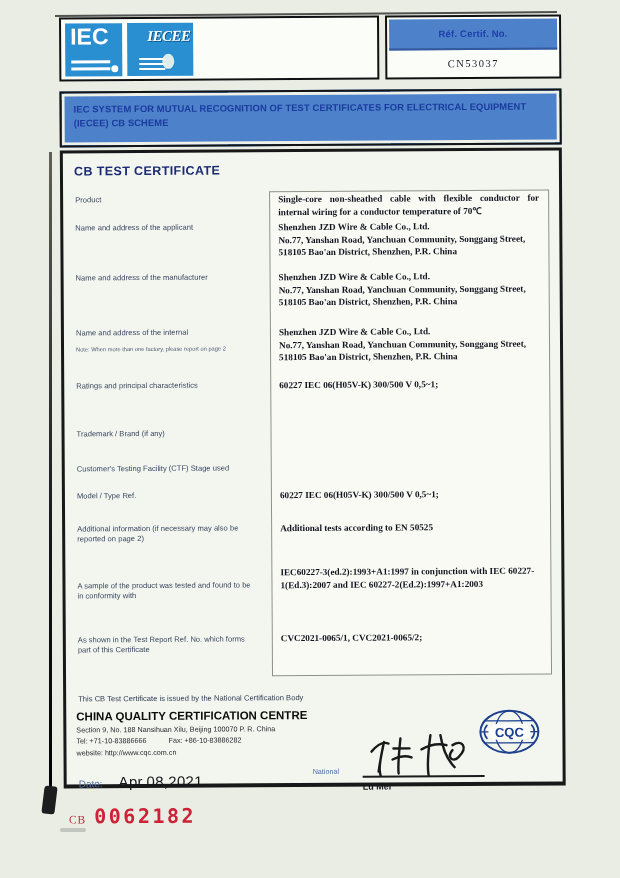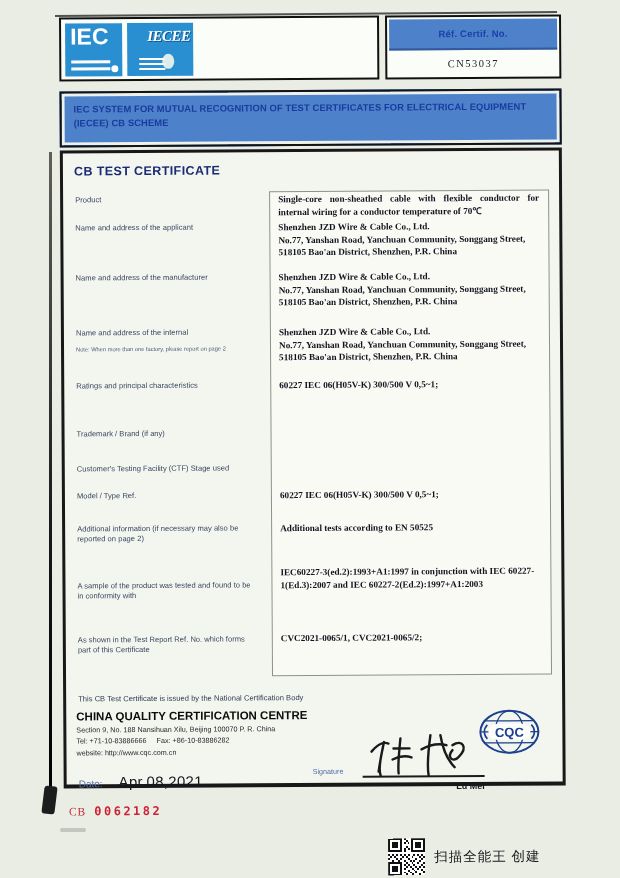--- a/index.html
+++ b/index.html
@@ -50,38 +50,38 @@
   .r5{height:35px}.r6{height:27px}.r7{height:33px}.r8{height:44px}.r9{height:66px}.r10{height:47px}
   .r0 .value{text-align:justify;}
   .r9 .label{padding-top:17px;}
   .r10 .label{padding-top:5px;}
 
   .issued{margin-top:17px;font-size:7.6px;color:#2c3850;padding-left:2px;}
 
   .footer{position:relative;margin-top:7px;height:86px;}
   .org-name{font-size:11.5px;font-weight:bold;color:#0c0c0c;}
   .org-line{font-size:7.2px;color:#1f2228;margin-top:2.5px;}
-  .tel-fax span + span{margin-left:8px;}
+  .tel-fax span + span{margin-left:20px;}
   .date-row{position:absolute;left:2px;bottom:6px;display:flex;align-items:baseline;gap:16px;}
   .date-label{font-size:10px;color:#5874a8;}
   .date-value{font-size:15px;font-weight:normal;color:#15181d;letter-spacing:.3px;}
 
   .sig-area{position:absolute;left:236px;top:20px;width:195px;height:64px;}
   .sig-label{position:absolute;left:0;bottom:17px;font-size:7.2px;color:#4e6ba6;}
   .sig-art{position:absolute;left:52px;bottom:13px;}
   .sig-line{position:absolute;left:50px;bottom:15px;width:122px;border-top:2px solid #1b1b1b;}
-  .sig-name{position:absolute;left:50px;bottom:1px;width:122px;text-align:right;font-size:9px;font-weight:bold;color:#15181d;}
+  .sig-name{position:absolute;left:50px;bottom:1px;width:122px;text-align:left;font-size:9px;font-weight:bold;color:#15181d;}
 
   .cqc{position:absolute;right:10px;top:0;}
 
   
   .bottom-strip{position:relative;height:92px;margin-top:14px;}
   .cb-number{position:absolute;left:5px;top:2px;display:flex;align-items:baseline;gap:8px;}
   .cb-prefix{font-family:Liberation Serif, serif;font-size:11.5px;color:#c23040;letter-spacing:1px;}
-  .cb-digits{font-family:"DejaVu Sans Mono",monospace;font-size:12px;font-weight:bold;color:#cd2136;letter-spacing:2.5px;}
+  .cb-digits{font-family:"DejaVu Sans Mono",monospace;font-size:20px;font-weight:bold;color:#cd2136;letter-spacing:2.5px;}
   .scanner{position:absolute;left:324px;top:38px;display:flex;align-items:center;gap:9px;}
   .scanner-text{font-size:13.5px;color:#17181a;letter-spacing:1px;white-space:nowrap;}
 </style>
 </head>
 <body>
 
 <div class="edge-top"></div>
 <div class="edge-left"></div>
 <div class="edge-blob"></div>
 <div class="smudge"></div>
@@ -194,21 +194,21 @@
             <path d="M7 24 C13 17 19 14 24 16"></path>
             <path d="M29 21 H45"></path>
             <path d="M36 11 C35 22 33 36 34 46"></path>
             <path d="M28 32 Q38 27 47 30"></path>
             <path d="M66 8 C64 22 62 36 64 48"></path>
             <path d="M57 22 Q70 15 82 18"></path>
             <path d="M76 8 C78 20 82 32 90 40"></path>
             <path d="M88 18 C98 12 104 20 94 30 C88 36 82 30 88 23"></path>
           </g>
         </svg>
-        <span class="sig-label">Signature</span>
+        <span class="sig-label">National</span>
         <div class="sig-line"></div>
         <div class="sig-name">Lu Mei</div>
       </div>
 
       <svg class="cqc" width="66" height="50" viewBox="0 0 66 50">
         <g fill="none" stroke="#1c3f8e" stroke-width="1.3">
           <ellipse cx="33" cy="24" rx="29" ry="21" stroke-width="2"></ellipse>
           <ellipse cx="33" cy="24" rx="14" ry="21"></ellipse>
           <path d="M8 13 H58 M4 24 H62 M8 35 H58"></path>
         </g>
@@ -220,48 +220,15 @@
         <text x="33" y="29" text-anchor="middle" font-family="Liberation Sans, sans-serif" font-size="13" font-weight="bold" fill="#1c3f8e">CQC</text>
       </svg>
     </div>
   </div>
 
   <div class="bottom-strip">
     <div class="cb-number">
       <span class="cb-prefix">CB</span>
       <span class="cb-digits">0062182</span>
     </div>
-    <div class="scanner">
-      <svg width="37" height="37" viewBox="0 0 19 19" shape-rendering="crispEdges">
-        <rect width="19" height="19" fill="#fff"></rect>
-        <g fill="#111">
-          <rect x="0" y="0" width="7" height="7"></rect>
-            <rect x="12" y="0" width="7" height="7"></rect>
-            <rect x="0" y="12" width="7" height="7"></rect>
-        </g>
-        <g fill="#fff">
-          <rect x="1" y="1" width="5" height="5"></rect>
-            <rect x="13" y="1" width="5" height="5"></rect>
-            <rect x="1" y="13" width="5" height="5"></rect>
-        </g>
-        <g fill="#111">
-          <rect x="2" y="2" width="3" height="3"></rect>
-            <rect x="14" y="2" width="3" height="3"></rect>
-            <rect x="2" y="14" width="3" height="3"></rect>
-          <path d="M8 0h1v1h-1z M9 1h1v1h-1z M8 2h1v1h-1z M10 2h1v1h-1z M9 4h1v1h-1z M8 5h1v1h-1z M10 5h1v1h-1z M8 6h1v1h-1z
-                   M0 8h1v1h-1z M2 8h1v1h-1z M4 8h1v1h-1z M6 8h1v1h-1z M8 8h1v1h-1z M10 8h1v1h-1z M13 8h1v1h-1z M15 8h1v1h-1z M17 8h1v1h-1z
-                   M1 9h1v1h-1z M3 9h1v1h-1z M7 9h1v1h-1z M9 9h1v1h-1z M12 9h1v1h-1z M16 9h1v1h-1z M18 9h1v1h-1z
-                   M0 10h1v1h-1z M4 10h1v1h-1z M6 10h1v1h-1z M10 10h1v1h-1z M14 10h1v1h-1z M17 10h1v1h-1z
-                   M2 11h1v1h-1z M5 11h1v1h-1z M8 11h1v1h-1z M11 11h1v1h-1z M13 11h1v1h-1z M16 11h1v1h-1z
-                   M9 12h1v1h-1z M12 12h1v1h-1z M15 12h1v1h-1z M18 12h1v1h-1z
-                   M8 13h1v1h-1z M10 13h1v1h-1z M13 13h1v1h-1z M17 13h1v1h-1z
-                   M9 14h1v1h-1z M11 14h1v1h-1z M14 14h1v1h-1z M16 14h1v1h-1z M18 14h1v1h-1z
-                   M8 15h1v1h-1z M12 15h1v1h-1z M15 15h1v1h-1z
-                   M10 16h1v1h-1z M13 16h1v1h-1z M17 16h1v1h-1z
-                   M8 17h1v1h-1z M11 17h1v1h-1z M14 17h1v1h-1z M18 17h1v1h-1z
-                   M9 18h1v1h-1z M12 18h1v1h-1z M16 18h1v1h-1z"></path>
-        </g>
-      </svg>
-      <span class="scanner-text">扫描全能王 创建</span>
-    </div>
   </div>
 
 </div>
 
 </body></html>

